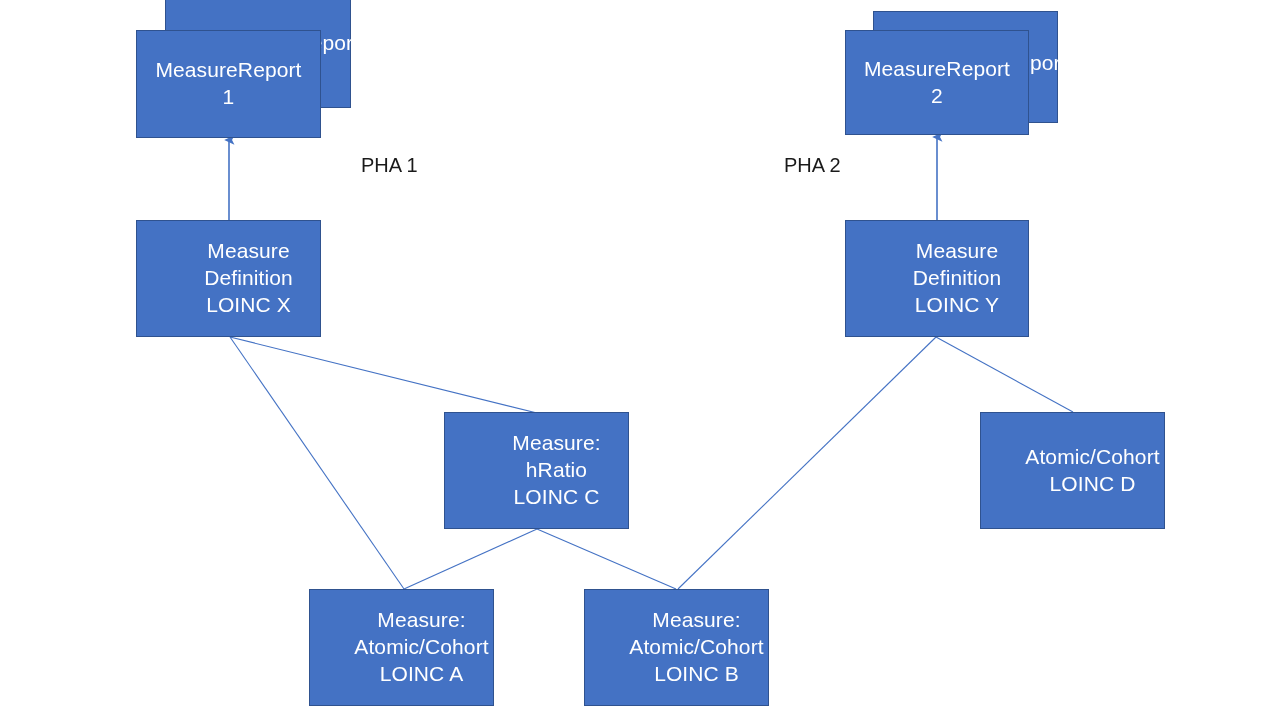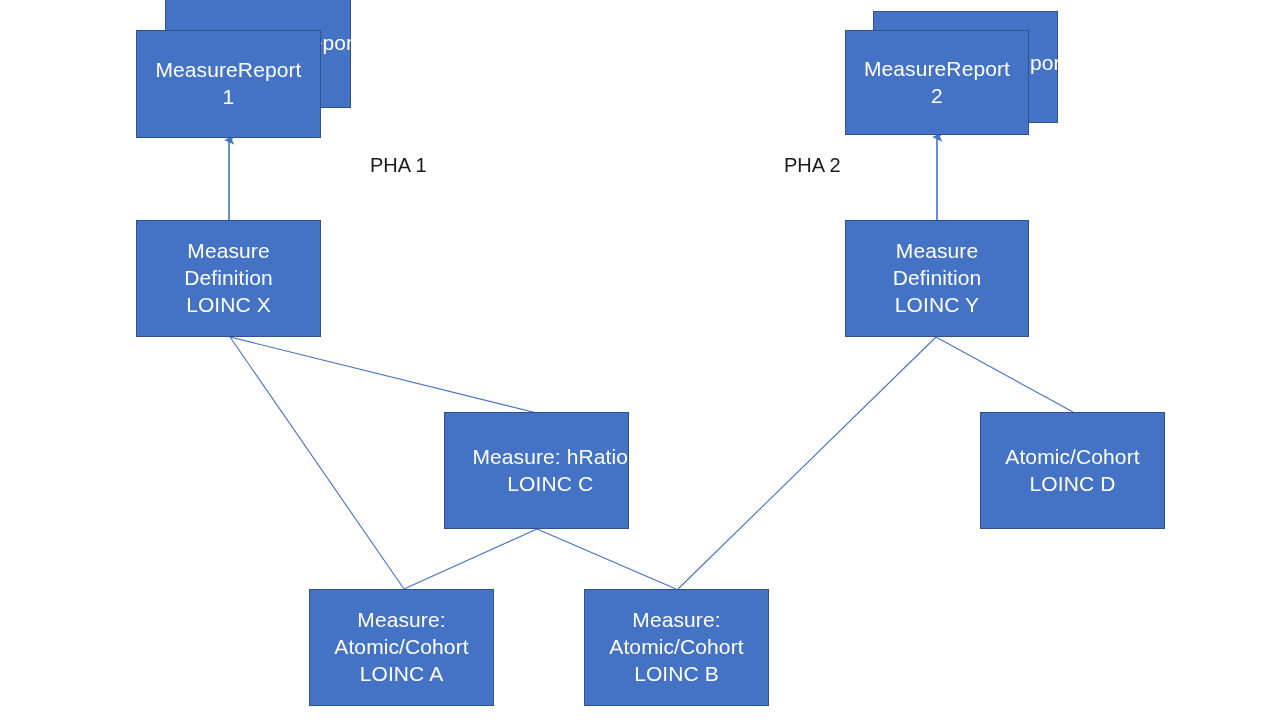--- a/index.html
+++ b/index.html
@@ -43,20 +43,21 @@
     letter-spacing: 0.1px;
   }
   .node.back {
     z-index: 1;
   }
   .node.front {
     z-index: 2;
   }
   .node.plain {
     z-index: 2;
+    padding-left: 40px;
   }
   .label {
     position: absolute;
     color: #1a1a1a;
     font-size: 20px;
     white-space: nowrap;
     z-index: 3;
   }
 </style>
 </head>
@@ -100,17 +101,17 @@
       <div class="node plain" style="left: 980px; top: 412px; width: 185px; height: 117px; background: rgb(68, 114, 196); border-color: rgb(47, 82, 143); color: rgb(255, 255, 255);"><span>Atomic/Cohort
 LOINC D</span></div>
       <div class="node plain" style="left: 309px; top: 589px; width: 185px; height: 117px; background: rgb(68, 114, 196); border-color: rgb(47, 82, 143); color: rgb(255, 255, 255);"><span>Measure:
 Atomic/Cohort
 LOINC A</span></div>
       <div class="node plain" style="left: 584px; top: 589px; width: 185px; height: 117px; background: rgb(68, 114, 196); border-color: rgb(47, 82, 143); color: rgb(255, 255, 255);"><span>Measure:
 Atomic/Cohort
 LOINC B</span></div>
     </div>
   <div id="label-layer">
-      <div class="label" style="left: 361px; top: 154px; color: rgb(26, 26, 26); margin-left: 9px;">PHA 1</div>
+      <div class="label" style="left: 361px; top: 154px; color: rgb(26, 26, 26);">PHA 1</div>
       <div class="label" style="left: 736px; top: 154px; color: rgb(26, 26, 26); margin-left: 48px;">PHA 2</div>
     </div>
 
 </div>
 
 </body></html>

